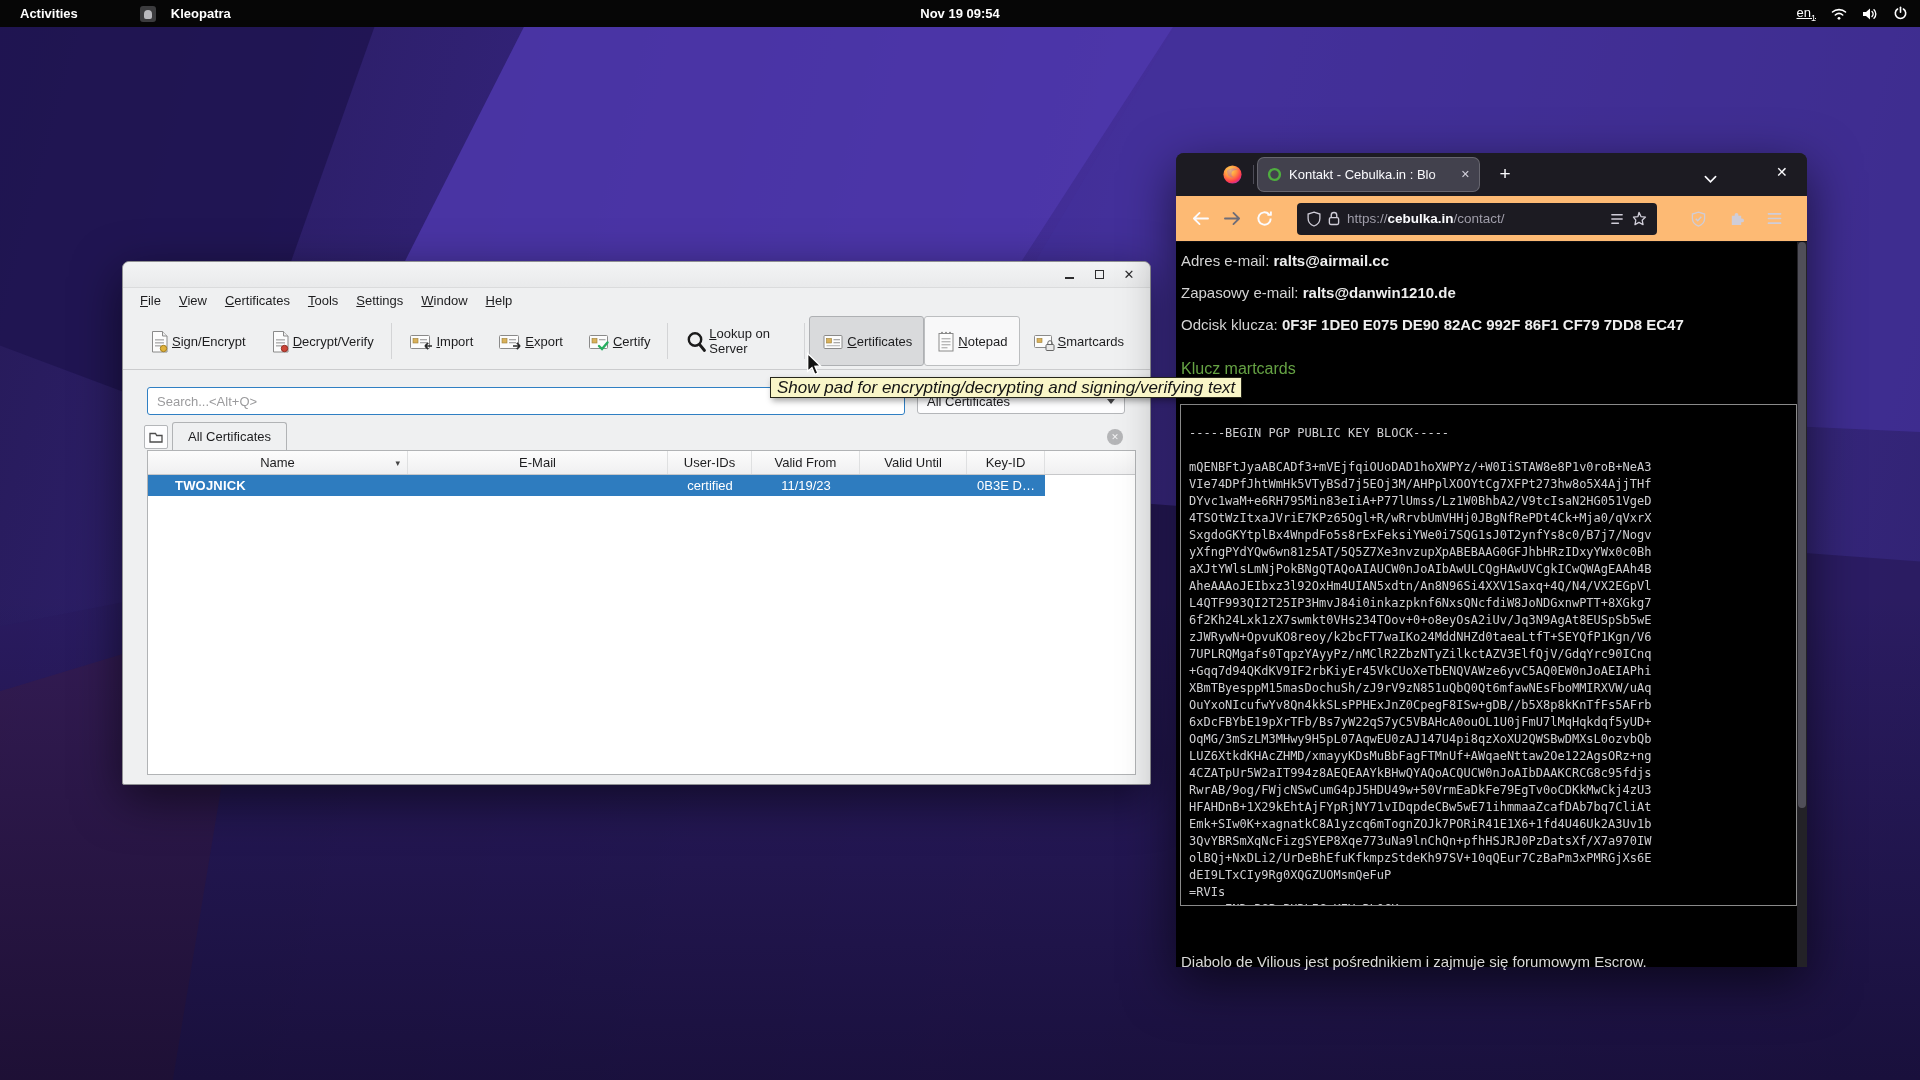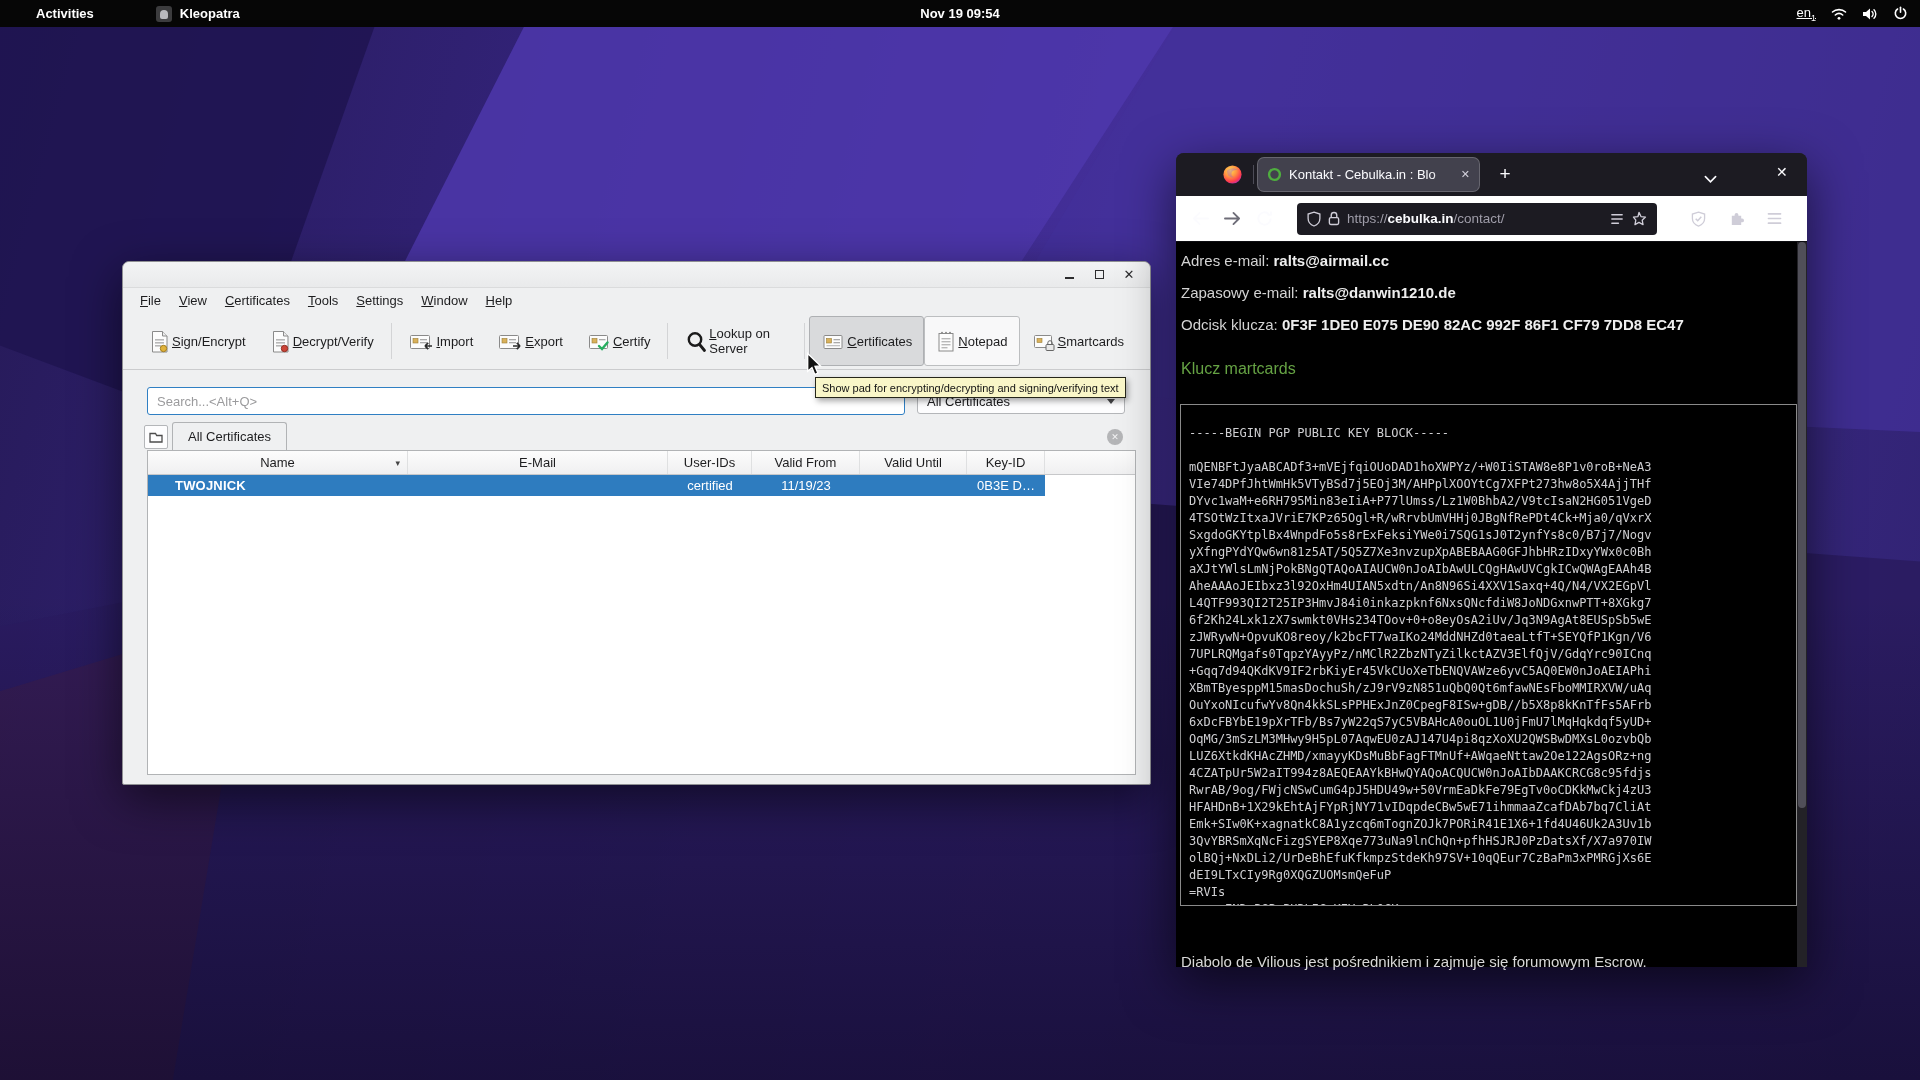--- a/index.html
+++ b/index.html
@@ -11,23 +11,23 @@
   .wp div { position:absolute; inset:0; }
   .wp-a { background:#4e37ab; clip-path:polygon(28% 0,62% 0,46% 44%,20% 28%); opacity:.85; }
   .wp-b { background:#43309a; clip-path:polygon(62% 0,100% 0,100% 40%,50% 36%); opacity:.7; }
   .wp-c { background:#1f1450; clip-path:polygon(0 0,20% 0,12% 40%,0 32%); opacity:.85; }
   .wp-d { background:#2a1c60; clip-path:polygon(0 58%,40% 44%,100% 52%,100% 100%,0 100%); opacity:.9; }
   .wp-e { background:#3a1d4e; clip-path:polygon(0 64%,13% 57%,9% 100%,0 100%); opacity:.65; }
   .wp-f { background:linear-gradient(to bottom,rgba(0,0,0,0) 55%,rgba(8,4,22,.5) 100%); }
 
   
   .topbar { position:absolute; left:0; top:0; width:1920px; height:27px; background:#060606; color:#fff; z-index:50; font-size:13px; }
-  .tb-left { position:absolute; left:0; top:0; height:27px; display:flex; align-items:center;margin-left:16px; }
+  .tb-left { position:absolute; left:0; top:0; height:27px; display:flex; align-items:center; }
   .tb-activities { padding:0 20px; height:27px; display:flex; align-items:center; font-weight:600; }
-  .tb-app { display:flex; align-items:center; gap:8px; margin-left:42px; font-weight:600; }
+  .tb-app { display:flex; align-items:center; gap:15px; margin-left:42px; font-weight:600; }
   .tb-appicon { width:16px; height:16px; border-radius:3px; background:#3c3c3e; position:relative; }
   .tb-appicon::after { content:""; position:absolute; left:4px; top:4px; width:8px; height:9px; border-radius:4px 4px 2px 2px; background:#b9b9bd; }
   .tb-clock { position:absolute; left:0; right:0; top:0; height:27px; display:flex; align-items:center; justify-content:center; font-weight:700; }
   .tb-right { position:absolute; right:12px; top:0; height:27px; display:flex; align-items:center; gap:15px;text-decoration:underline; }
   .tb-kbd { font-size:13px; }
   .tb-kbd sub { font-size:9px; }
   .tb-ico { display:flex; align-items:center; }
 
   
   .kleo { position:absolute; left:122px; top:261px; width:1029px; height:524px; background:#eff0f1; border:1px solid #8f9093; border-radius:7px 7px 2px 2px; box-shadow:0 14px 48px rgba(0,0,0,.55); z-index:10; color:#1d1d1f; }
@@ -60,36 +60,36 @@
   .thead { display:flex; height:24px; background:linear-gradient(#fcfcfc,#f0f0f1); border-bottom:1px solid #c7c8ca; }
   .th { display:flex; align-items:center; justify-content:center; position:relative; border-right:1px solid #dfe0e1; color:#1d1d1f; }
   .c-name { width:260px; } .c-email { width:260px; } .c-uid { width:84px; } .c-from { width:108px; } .c-until { width:107px; } .c-key { width:78px; } .c-fill { flex:1; border-right:none !important; }
   .sort-glyph { position:absolute; right:7px; top:7px; font-size:9px; color:#444; }
   .trow { display:flex; height:21px; }
   .trow .td { display:flex; align-items:center; justify-content:center; height:100%; color:#fff; background:#2e7cbf; overflow:hidden; }
   .trow .td.c-fill { background:#fff; }
   .td-name { justify-content:flex-start !important; padding-left:27px; font-weight:bold; letter-spacing:.2px; }
 
   
-  .ktooltip { position:absolute; left:815px; top:377px; height:21px; display:flex; align-items:center; padding:0 6px; background:#f9f6c8; border:1px solid #26261a; color:#141414; font-size:11px; z-index:80; box-shadow:2px 3px 6px rgba(0,0,0,.35); white-space:nowrap; }
+  .ktooltip { position:absolute; left:770px; top:377px; height:21px; display:flex; align-items:center; padding:0 6px; background:#f9f6c8; border:1px solid #26261a; color:#141414; font-size:17px; z-index:80; box-shadow:2px 3px 6px rgba(0,0,0,.35); white-space:nowrap;font-style:italic; }
   .cursor { position:absolute; left:806px; top:352px; z-index:100; }
 
   
   .ff { position:absolute; left:1176px; top:153px; width:631px; height:814px; border-radius:8px 8px 2px 2px; box-shadow:0 16px 52px rgba(0,0,0,.6); z-index:20; background:#2b2b2e; }
   .ff-tabbar { position:relative; height:43px; background:#1c1b22; border-radius:8px 8px 0 0; }
   .ff-logo { position:absolute; left:46px; top:11px; }
   .ff-tabsep { position:absolute; left:77px; top:12px; width:1px; height:19px; background:#4d4c57; }
   .ff-tab { position:absolute; left:82px; top:5px; width:221px; height:33px; background:#42414d; border-radius:6px; box-shadow:0 0 0 1px #67666f; display:flex; align-items:center; gap:7px; padding:0 9px; color:#fbfbfe; font-size:13px; }
   .ff-tab-title { flex:1; white-space:nowrap; overflow:hidden; position:relative; }
   .ff-tab-title::after { content:""; position:absolute; right:0; top:0; bottom:0; width:22px; background:linear-gradient(to right, rgba(66,65,77,0), #42414d); }
   .ff-tab-x { color:#d3d1dc; font-size:11px; }
   .ff-newtab { position:absolute; left:315px; top:7px; width:28px; height:28px; display:flex; align-items:center; justify-content:center; color:#fbfbfe; font-size:19px; font-weight:300; }
   .ff-chevron { position:absolute; left:528px; top:17px; }
   .ff-winclose { position:absolute; left:600px; top:11px; color:#fbfbfe; font-size:14px; }
-  .ff-navbar { position:absolute; top:43px; left:0; right:0; height:46px; background:#ffffff; display:flex; align-items:center; padding:8px 8px; border-bottom:1px solid #0e0e12; }
+  .ff-navbar { position:absolute; top:43px; left:0; right:0; height:46px; background:#fdba74; display:flex; align-items:center; padding:8px 8px; border-bottom:1px solid #0e0e12; }
   .nav-ico { width:32px; height:32px; display:flex; align-items:center; justify-content:center; border-radius:4px; }
   .ff-url { width:360px; height:32px; margin-left:17px; background:#1c1b22; border-radius:4px; display:flex; align-items:center; gap:7px; padding:0 10px; font-size:13.5px; }
   .url-text { flex:1; white-space:nowrap; overflow:hidden; font-family:"Liberation Sans",sans-serif; }
   .url-dim { color:#9f9da9; } .url-bright { color:#fbfbfe; font-weight:600; }
   .ff-right-icons { display:flex; align-items:center; gap:6px; margin-left:25px; }
 
   .ff-content { position:absolute; top:89px; left:0; right:0; bottom:0; background:#000000; color:#d3d3d3; font-size:15px; }
   .ff-content .p { position:absolute; left:5px; white-space:nowrap; }
   .p-val { font-weight:bold; color:#eeeeee; }
   .green-head { position:absolute; left:5px; top:118px; color:#66a344; font-size:16px; }

